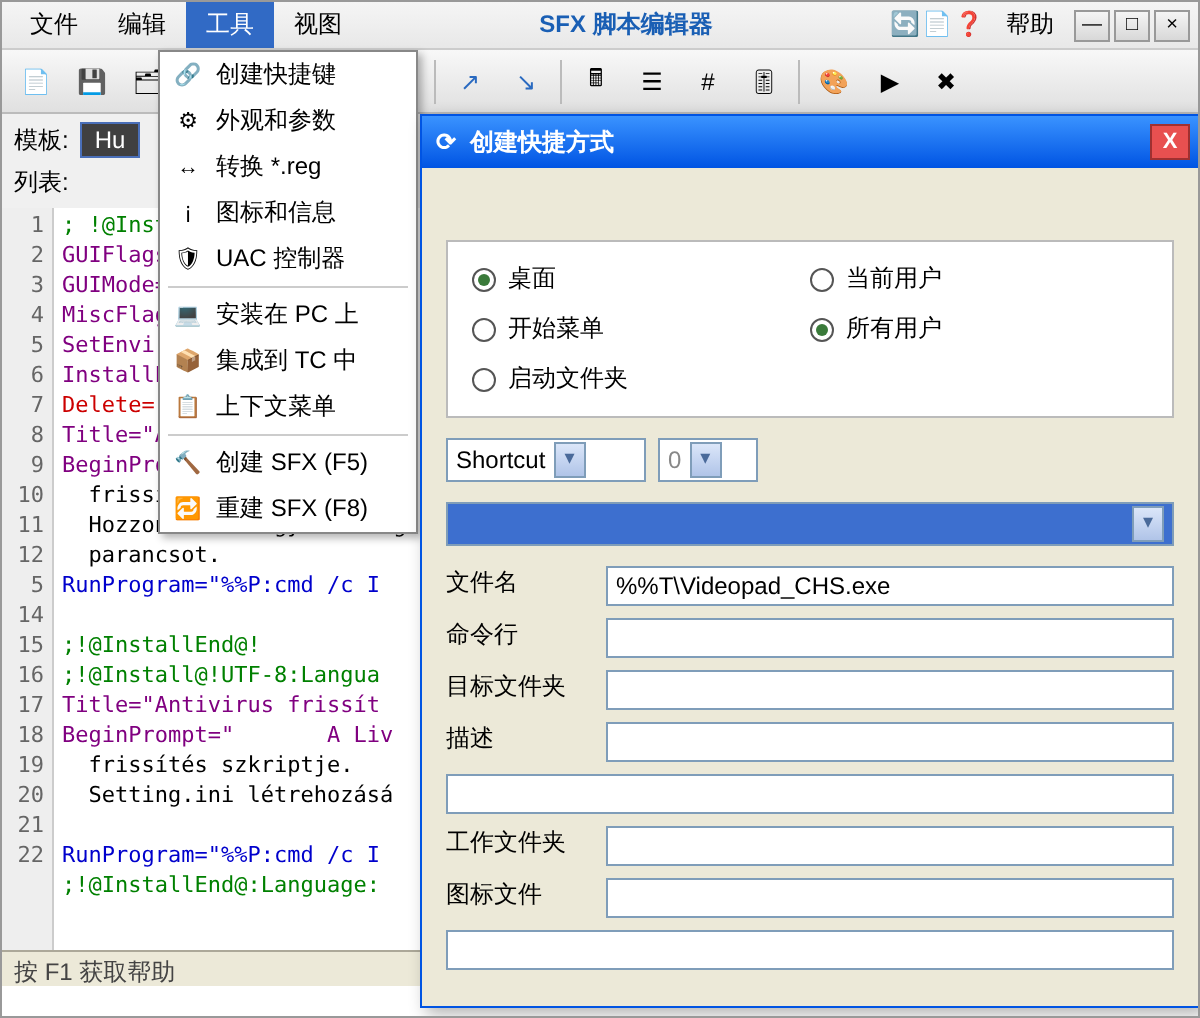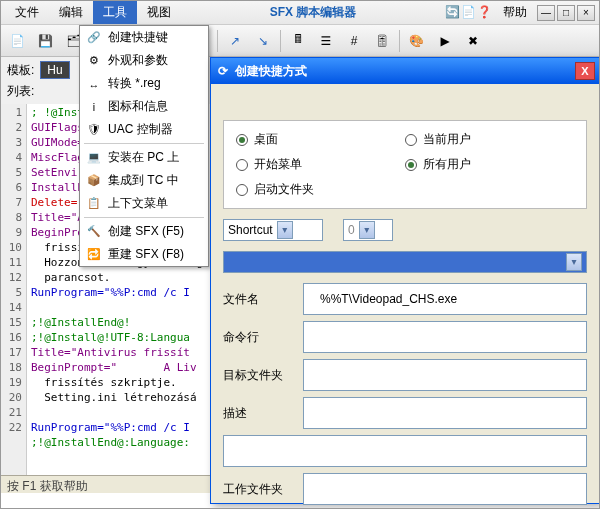--- a/index.html
+++ b/index.html
@@ -35,28 +35,28 @@
 .dlg-title { height: 26px; background: linear-gradient(#3a93ff,#0054e3); color: #fff; display: flex; align-items: center; padding: 0 4px; font-weight: bold; }
 .dlg-title .ticon { width: 16px; height: 16px; margin-right: 4px; display: inline-flex; align-items: center; justify-content: center; }
 .dlg-title .spacer { flex: 1; }
 .dlg-close { width: 20px; height: 18px; background: #e85050; border: 1px solid #a03030; color: #fff; font-weight: bold; text-align: center; line-height: 16px; cursor: pointer; font-size: 11px; }
 .dlg-body { padding: 12px; }
 .radio-group { display: flex; border: 1px solid #bbb; background: #fff; padding: 10px 12px; margin-bottom: 10px; margin-top: 24px; }
 .radio-col { flex: 1; display: flex; flex-direction: column; gap: 8px; }
 .radio-item { display: flex; align-items: center; gap: 6px; cursor: pointer; }
 .radio-dot { width: 12px; height: 12px; border: 1px solid #555; border-radius: 50%; display: inline-flex; align-items: center; justify-content: center; }
 .radio-dot.sel::after { content: ''; width: 6px; height: 6px; background: #3a7a3a; border-radius: 50%; }
-.ctrl-row { display: flex; gap: 20px; margin-bottom: 10px; align-items: center; }
+.ctrl-row { display: flex; gap: 6px; margin-bottom: 10px; align-items: center; }
 .combo { flex: 1; height: 22px; display: flex; align-items: center; background: #3d6fcf; color: #fff; border: 1px solid #7f9db9; padding: 0 4px; }
 .combo .arrow { width: 16px; height: 18px; background: linear-gradient(#dbe6f9,#b0c4e8); color: #4a6a9a; text-align: center; border: 1px solid #7f9db9; margin-left: auto; cursor: pointer; font-size: 10px; line-height: 16px; }
 .sel-white { background: #fff; color: #000; height: 22px; border: 1px solid #7f9db9; display: flex; align-items: center; padding: 0 4px; }
 .sel-white .arrow { width: 16px; height: 18px; background: linear-gradient(#dbe6f9,#b0c4e8); color: #4a6a9a; text-align: center; border: 1px solid #7f9db9; margin-left: 4px; cursor: pointer; font-size: 10px; line-height: 16px; }
-.form-row { display: flex; align-items: center; margin-bottom: 6px; }
+.form-row { display: flex; margin-bottom: 6px; }
 .form-row label { width: 80px; }
-.form-row input { flex: 1; height: 32px; border: 1px solid #7f9db9; padding: 0 16px; font-size: 12px; }
+.form-row input { flex: 1; height: 20px; border: 1px solid #7f9db9; padding: 0 4px; font-size: 12px; }
 .dlg-actions { display: flex; justify-content: flex-end; padding: 6px 12px; gap: 8px; }
 </style>
 </head>
 <body>
 
 <div class="menubar">
   <span class="menu-item">文件</span>
   <span class="menu-item">编辑</span>
   <span class="menu-item active">工具</span>
   <span class="menu-item">视图</span>

